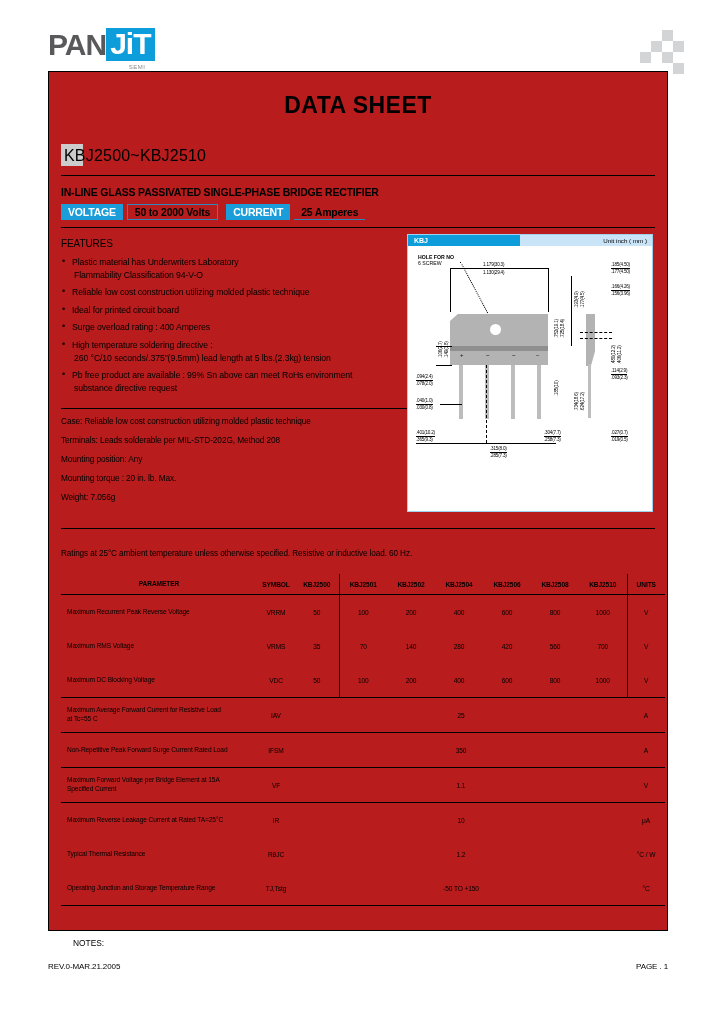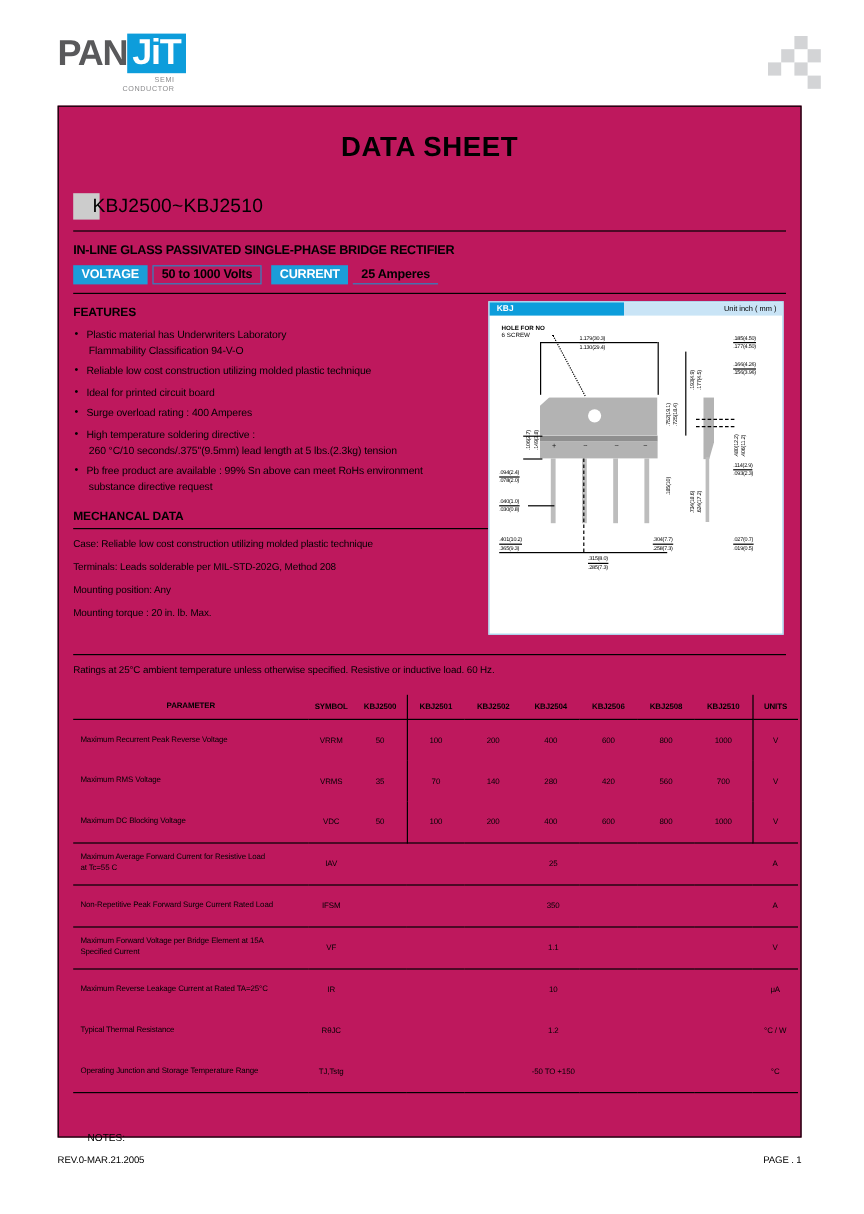--- a/index.html
+++ b/index.html
@@ -33,39 +33,39 @@
     text-align: right; margin-top: 2px; line-height: 1.35;
     padding-right: 10px;
   }
 
   
   .deco { position: absolute; right: 22px; top: 30px; width: 58px; height: 44px; }
   .deco i { position: absolute; width: 11px; height: 11px; background: #d3d4d6; display: block; }
 
   
   .frame {
-    position: absolute; left: 48px; top: 88px;
+    position: absolute; left: 48px; top: 71px;
     width: 620px; height: 860px;
     border: 1px solid #000; box-sizing: border-box;
-    background: #be185d;
+    background: #b91c1c;
   }
 
   .title {
     text-align: center; font-size: 23px; font-weight: bold;
     letter-spacing: .5px; margin-top: 20px;
   }
 
   .partno-wrap { position: relative; margin: 26px 0 0 12px; height: 24px; }
   .partno-hl {
     position: absolute; left: 0; top: -1px;
     width: 22px; height: 22px; background: #cccccc;
   }
   .partno {
     position: relative; font-size: 16px; letter-spacing: .2px;
-    padding-left: 16px; line-height: 22px;
+    padding-left: 3px; line-height: 22px;
   }
   .rule-top { border-bottom: 1.5px solid #000; margin: 6px 12px 0 12px; }
 
   
   .subhead {
     margin: 10px 12px 0 12px;
     font-size: 10.5px; font-weight: bold; letter-spacing: -.2px;
   }
   .badges { margin: 6px 12px 0 12px; display: flex; align-items: stretch; height: 16px; }
   .badge-blue {
@@ -79,21 +79,21 @@
   }
   .badge-val.plain { border: none; border-bottom: 1px solid #2d87c3; }
   .badge-gap { width: 8px; }
   .rule-sub { border-bottom: 1px solid #000; margin: 7px 12px 0 12px; }
 
   
   .cols { display: flex; margin: 0 12px; }
   .col-left { width: 346px; padding-top: 10px; }
   .col-right { flex: 1; padding-top: 6px; position: relative; }
 
-  .sec-title { font-size: 10px; font-weight: bold; letter-spacing: -.1px; }
+  .sec-title { font-size: 10px; font-weight: normal; letter-spacing: -.1px; }
   ul.feat { list-style: none; margin: 7px 0 0 0; padding: 0; }
   ul.feat li {
     font-size: 8.7px; line-height: 1.45; margin-bottom: 5px;
     padding-left: 11px; position: relative; letter-spacing: -.1px;
   }
   ul.feat li:before {
     content: "•"; position: absolute; left: 1px; top: -1px; font-size: 9px;
   }
   ul.feat li span.cont { display: block; padding-left: 2px; }
 
@@ -124,21 +124,21 @@
   .hole { position: absolute; width: 11px; height: 11px; border-radius: 50%; background: #ffffff; }
   .pin-sym { position: absolute; font-size: 6px; color: #111; }
   .dotline { position: absolute; border-left: .8px dotted #000; }
   .dashline { position: absolute; border-left: .8px dashed #000; }
   .dashline-h { position: absolute; border-top: .8px dashed #000; }
 
   
   .ratings { margin: 16px 12px 0 12px; }
   .ratings-title { font-size: 9.5px; font-weight: bold; letter-spacing: -.1px; }
   .ratings-rule { border-bottom: 1.2px solid #000; margin-top: 3px; }
-  .ratings-note { font-size: 8.2px; margin-top: 8px; letter-spacing: -.1px; }
+  .ratings-note { font-size: 8.2px; margin-top: 20px; letter-spacing: -.1px; }
   .ratings-note2 { font-size: 8.2px; margin-top: 9px; letter-spacing: -.1px; }
 
   table.spec { border-collapse: collapse; width: 576px; margin: 16px 12px 0 12px; table-layout: fixed; }
   table.spec th, table.spec td {
     font-size: 6.6px; text-align: center; padding: 0; letter-spacing: -.1px;
     font-weight: normal; color: #000;
   }
   table.spec th { font-weight: bold; font-size: 6.6px; height: 20px; vertical-align: middle; }
   table.spec td { height: 34px; vertical-align: middle; }
   table.spec tr.hdr th { border-bottom: 1.1px solid #000; }
@@ -191,21 +191,21 @@
   <div class="partno-wrap">
     <span class="partno-hl"></span>
     <span class="partno">KBJ2500~KBJ2510</span>
   </div>
   <div class="rule-top"></div>
 
   <div class="subhead">IN-LINE GLASS PASSIVATED SINGLE-PHASE BRIDGE RECTIFIER</div>
 
   <div class="badges">
     <span class="badge-blue">VOLTAGE</span>
-    <span class="badge-val">50 to 1000 Volts</span>
+    <span class="badge-val">50 to 2000 Volts</span>
     <span class="badge-gap"></span>
     <span class="badge-blue">CURRENT</span>
     <span class="badge-val plain">25 Amperes</span>
   </div>
   <div class="rule-sub"></div>
 
   <div class="cols">
 
     <div class="col-left">
       <div class="sec-title">FEATURES</div>
@@ -227,27 +227,27 @@
           <span>High temperature soldering directive :</span>
           <span class="cont">260 °C/10 seconds/.375"(9.5mm) lead length at 5 lbs.(2.3kg) tension</span>
         </li>
         <li>
           <span>Pb free product are available : 99% Sn above can meet RoHs environment</span>
           <span class="cont">substance directive request</span>
         </li>
       </ul>
 
       <div class="mech">
-        <div class="sec-title">MECHANCAL DATA</div>
         <div class="mech-rule"></div>
         <div class="mech-list">
           <div>Case: Reliable low cost construction utilizing molded plastic technique</div>
           <div>Terminals: Leads solderable per MIL-STD-202G, Method 208</div>
           <div>Mounting position: Any</div>
           <div>Mounting  torque : 20 in. lb. Max.</div>
+          <div>Weight: 7.056g</div>
         </div>
       </div>
     </div>
 
     <div class="col-right">
       <div class="draw-panel">
         <div class="draw-head">
           <div class="draw-head-blue">KBJ</div>
           <div class="draw-head-lite">Unit inch ( mm )</div>
         </div>

